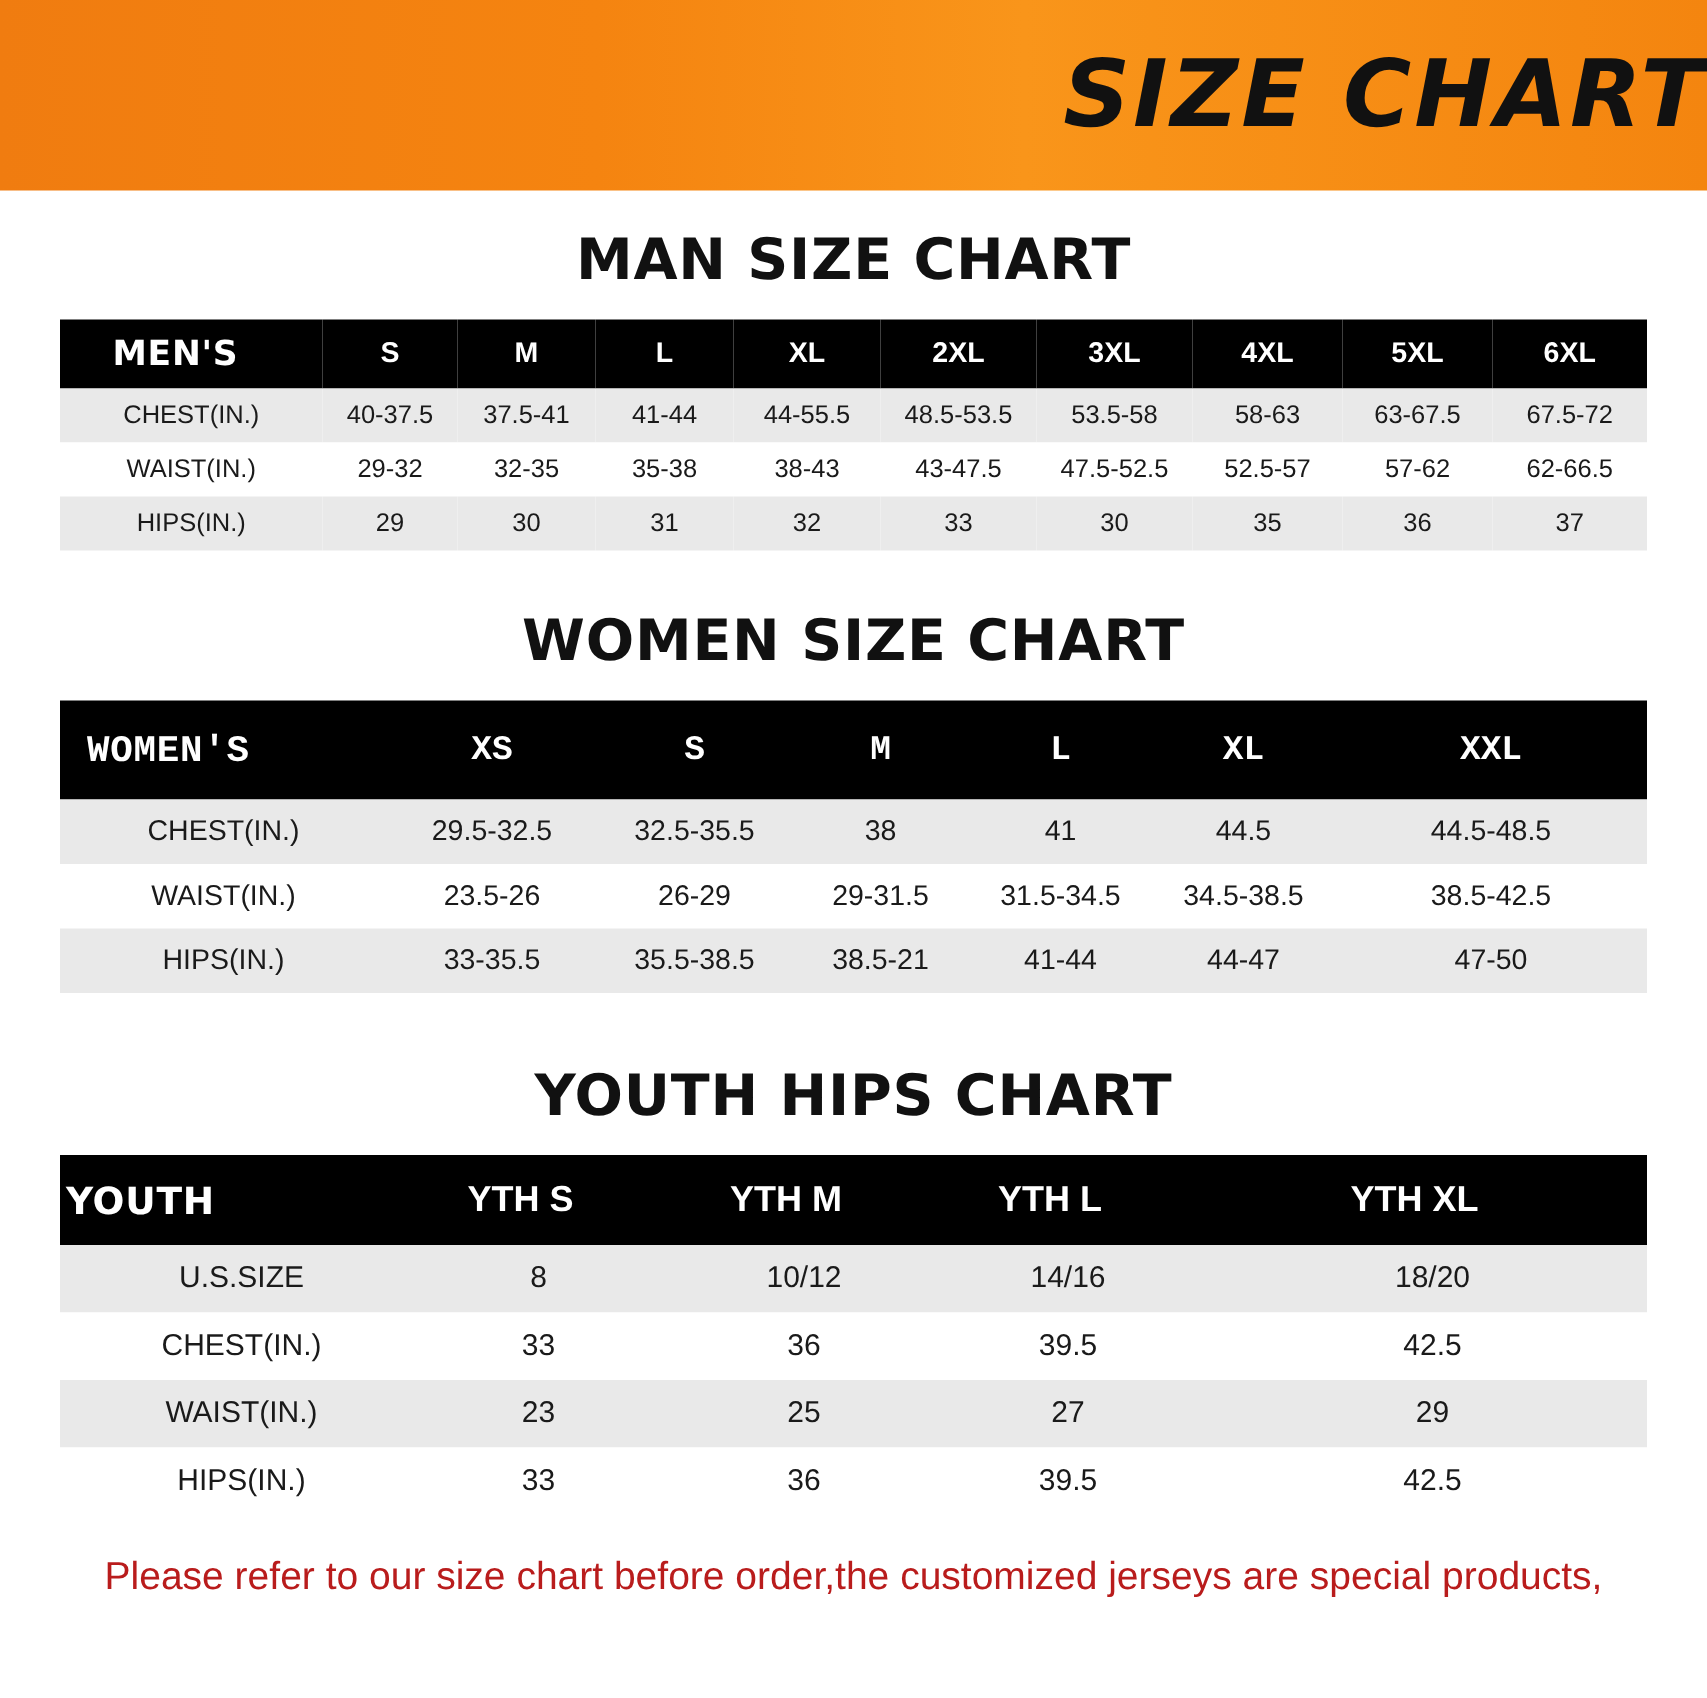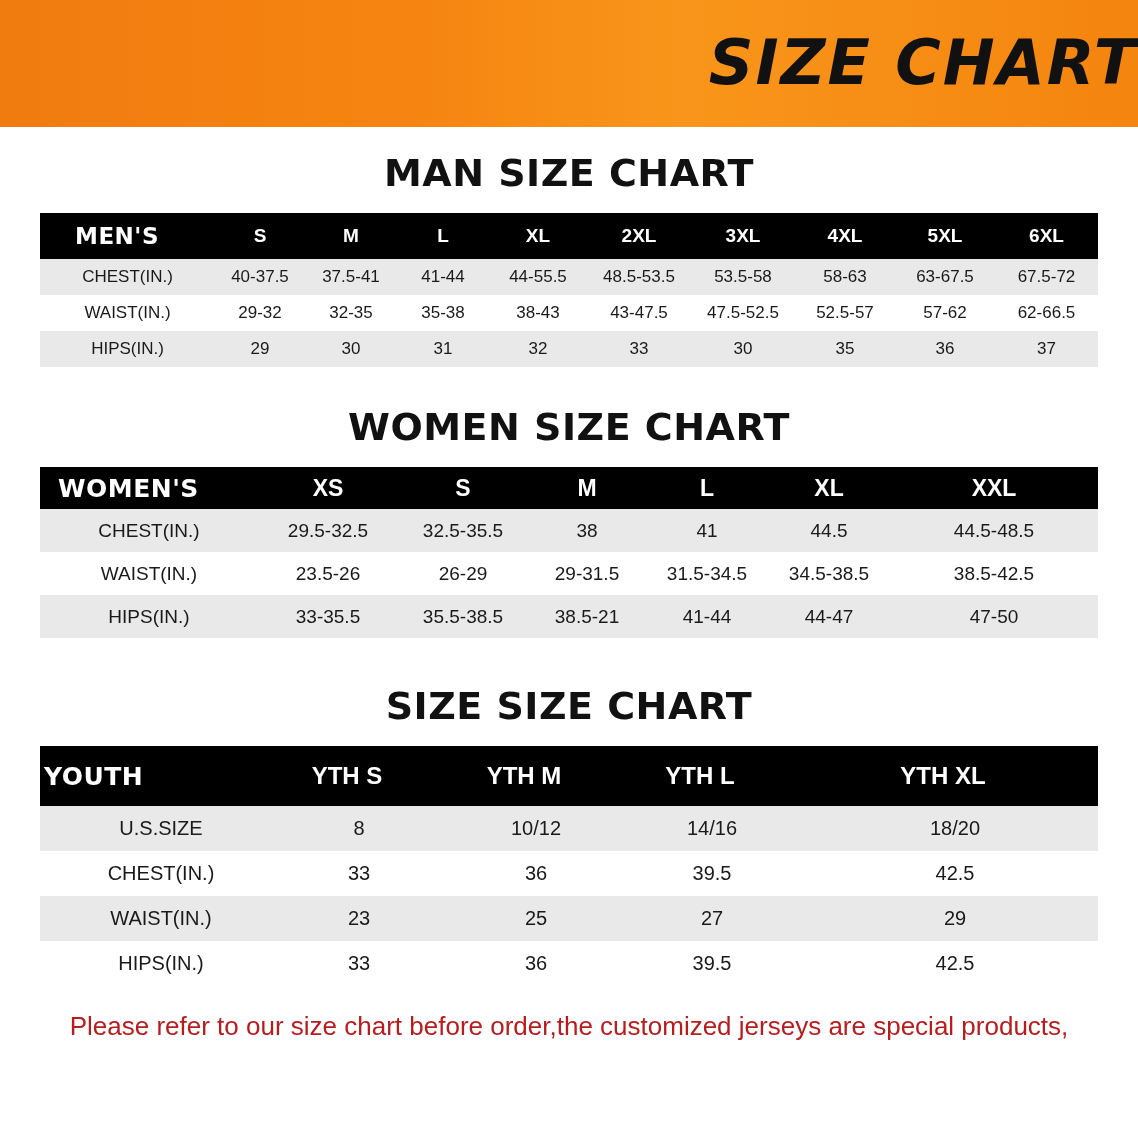--- a/index.html
+++ b/index.html
@@ -79,21 +79,21 @@
 
   
   #men-table { width: 1058px; }
   #men-table thead th { height: 46px; font-size: 19px; }
   #men-table thead th.rowlabelhead { font-size: 23px; padding-left: 35px; }
   #men-table tbody td { height: 36px; font-size: 17px; }
   #men-table tbody td.rowlabel { font-size: 17px; }
 
   
   #women-table { width: 1058px; }
-  #women-table thead th { height: 42px; font-size: 23px; }
+  #women-table thead th { height: 66px; font-size: 23px; font-family: Liberation Mono, monospace; }
   #women-table thead th.rowlabelhead { font-size: 25px; padding-left: 18px; }
   #women-table tbody td { height: 43px; font-size: 19px; }
 
   
   #youth-table { width: 1058px; }
   #youth-table thead th { height: 60px; font-size: 24px; }
   #youth-table thead th.rowlabelhead { font-size: 25px; padding-left: 4px; }
   #youth-table tbody td { height: 45px; font-size: 20px; padding-left: 24px; }
 
   
@@ -213,21 +213,21 @@
           <td>35.5-38.5</td>
           <td>38.5-21</td>
           <td>41-44</td>
           <td>44-47</td>
           <td>47-50</td>
         </tr>
       </tbody>
     </table>
   </div>
 
-  <div class="section-title" id="youth-title">SIZE SIZE CHART</div>
+  <div class="section-title" id="youth-title">YOUTH HIPS CHART</div>
   <div class="chart-wrap">
     <table class="chart" id="youth-table">
       <thead>
         <tr>
           <th class="rowlabelhead" style="width:218px">YOUTH</th>
           <th style="width:178px">YTH S</th>
           <th style="width:176px">YTH M</th>
           <th style="width:176px">YTH L</th>
           <th style="width:310px">YTH XL</th>
         </tr>

